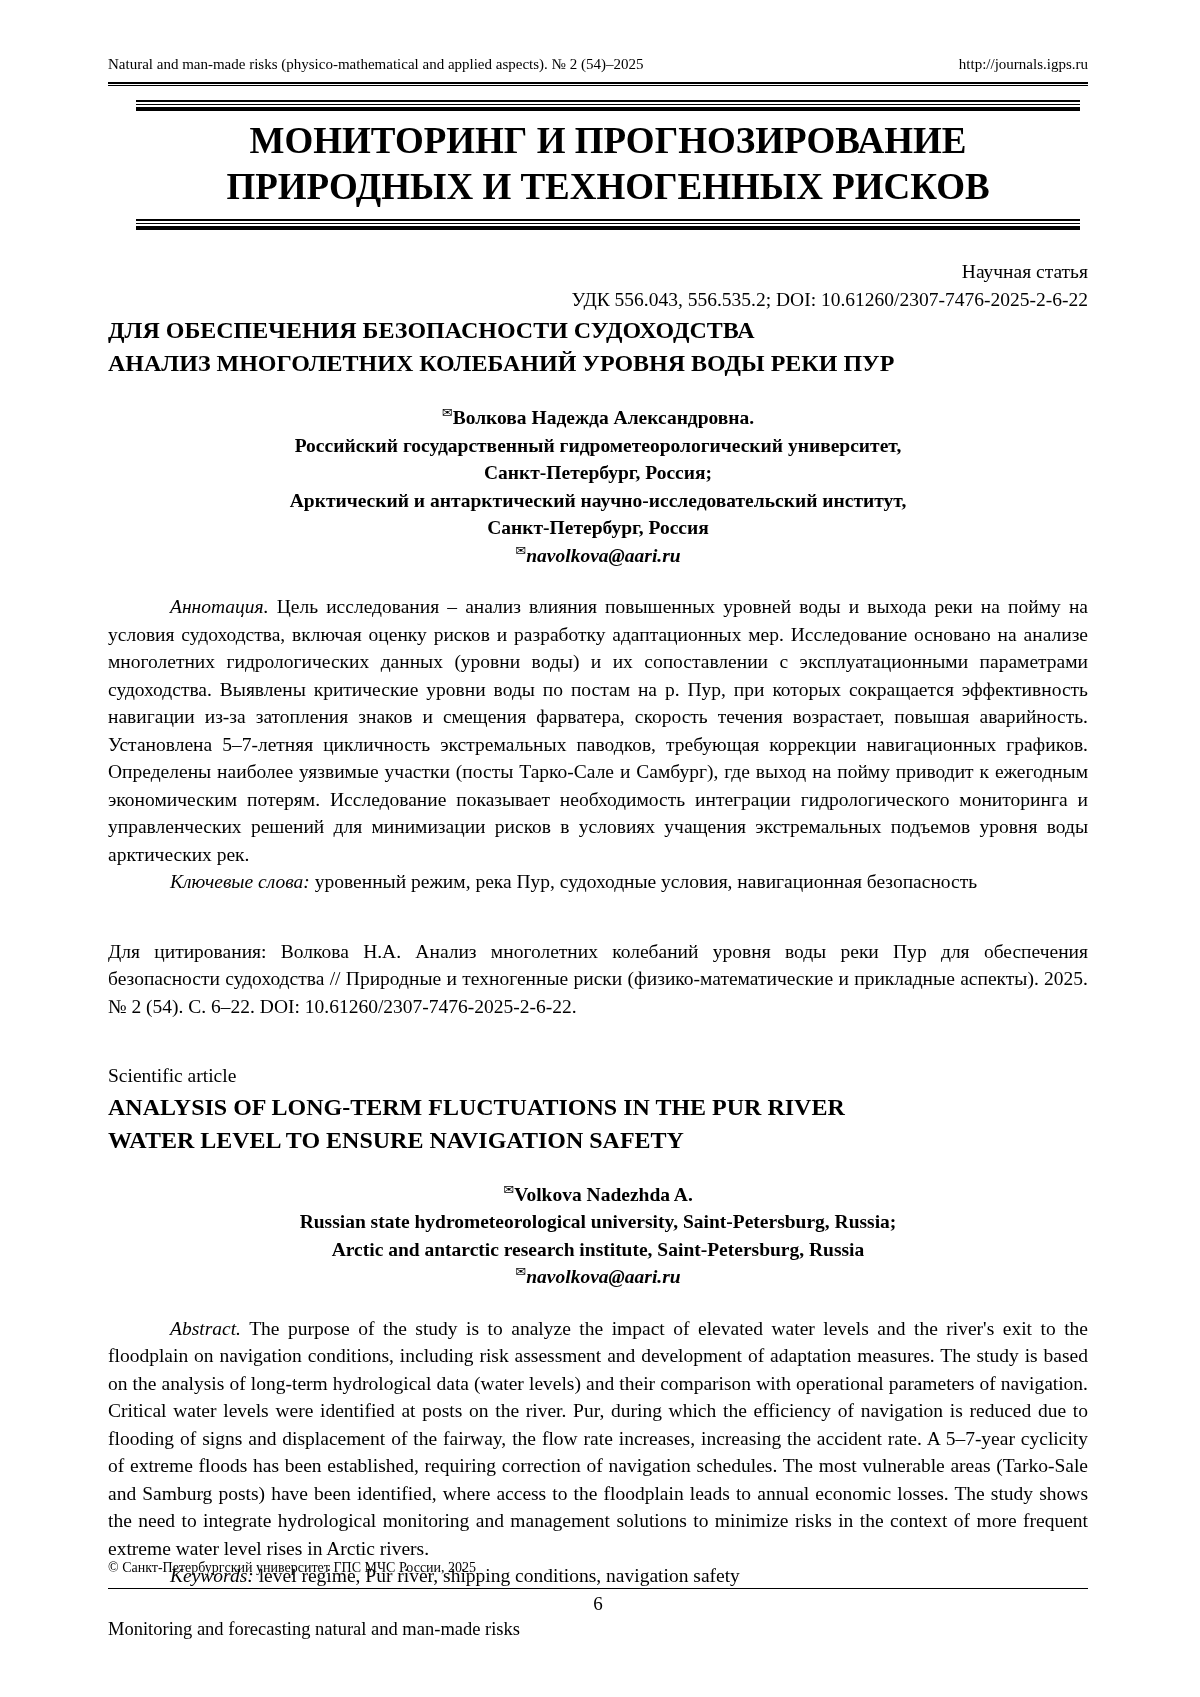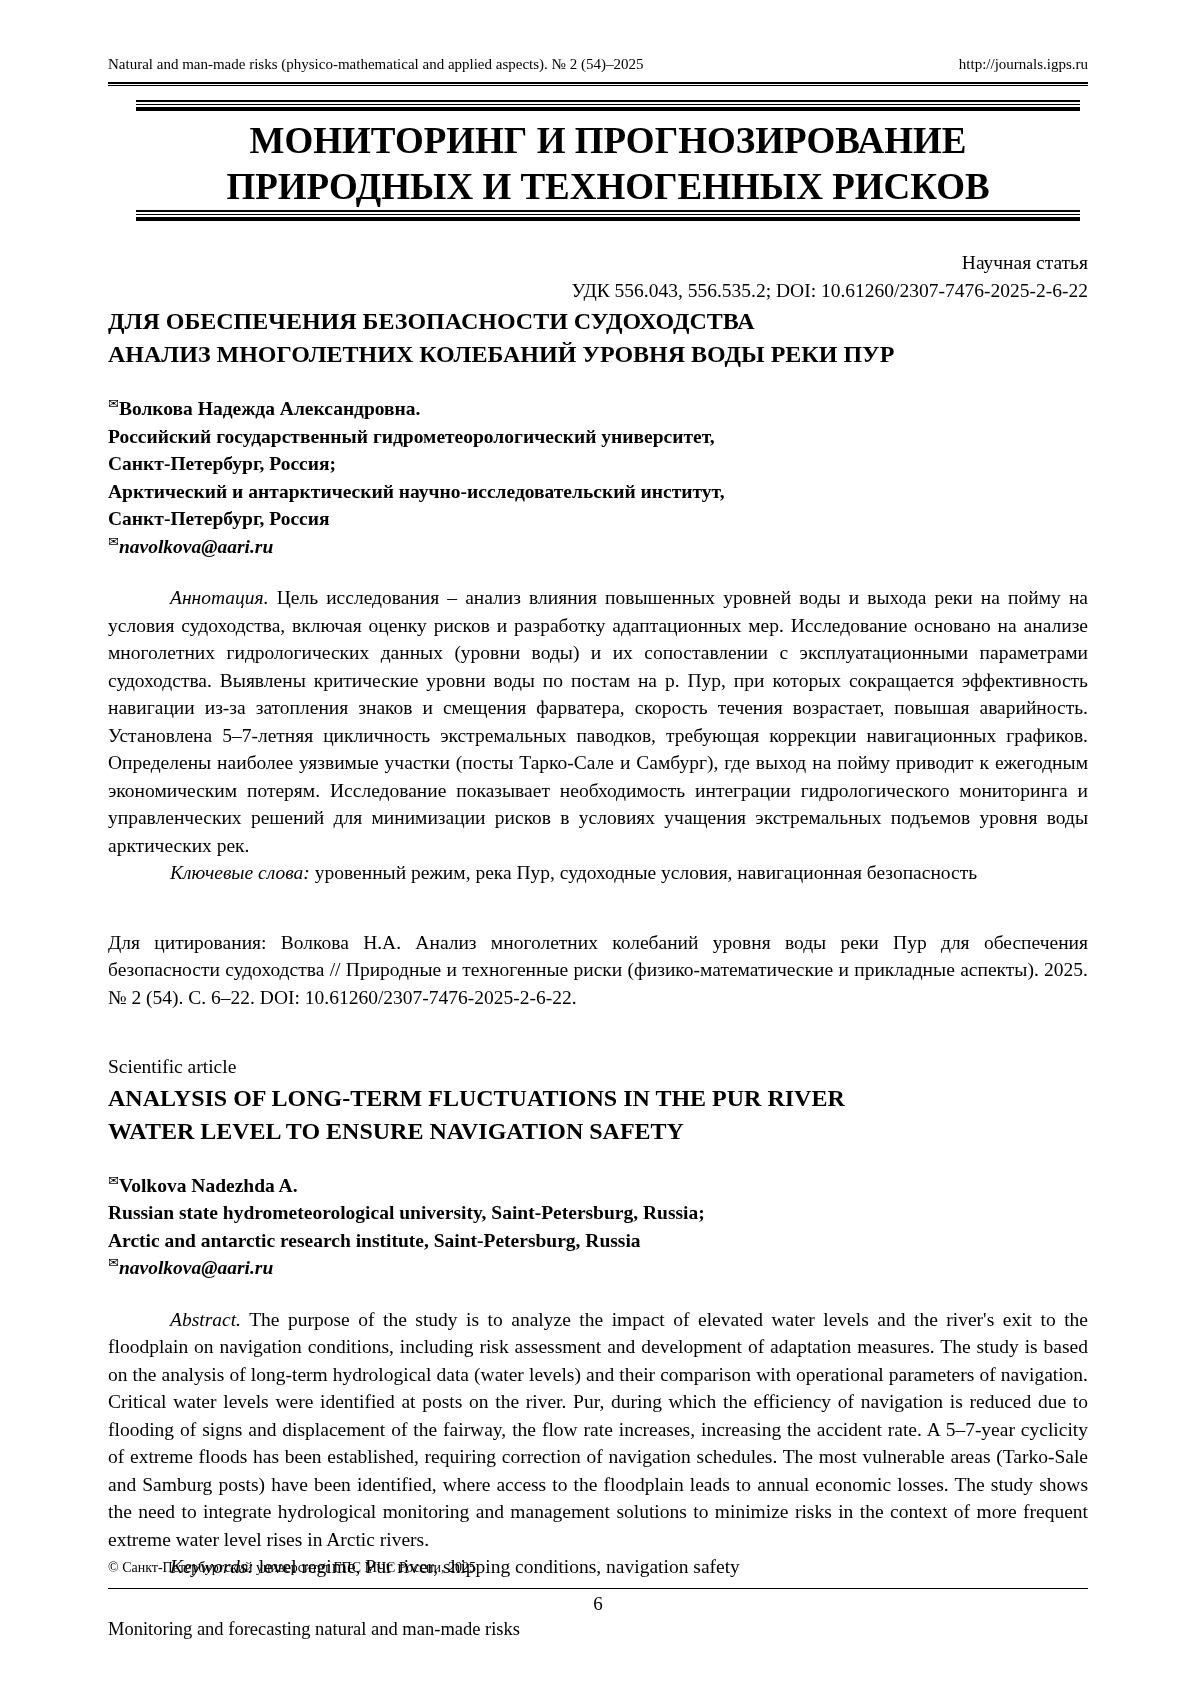--- a/index.html
+++ b/index.html
@@ -15,29 +15,29 @@
   
   .header { display: flex; justify-content: space-between; font-size: 15px; line-height: 24px; }
   .header-rule { margin-top: 6px; height: 4px; border-top: 2px solid #000; border-bottom: 1px solid #000; }
 
   
   .banner { margin: 14px 8px 0 28px; text-align: center; }
   .tl { background: #000; }
   .tl-a { height: 2px; margin-bottom: 2px; }
   .tl-b { height: 1px; margin-bottom: 2px; }
   .tl-c { height: 4px; }
-  .banner-text { font-weight: bold; font-size: 37px; line-height: 46px; padding: 7px 0 0; }
+  .banner-text { font-weight: bold; font-size: 37px; line-height: 46px; padding: 7px 0 9px; }
   .banner-line { display: block; }
 
   
   .doc { font-size: 19.5px; line-height: 27.5px; }
   .meta-block { margin-top: 28px; text-align: right; }
   .article-title { font-size: 24px; line-height: 33px; font-weight: bold; margin-top: 1px; }
   .tline { display: block; }
-  .authors { margin-top: 24px; font-weight: bold; }
+  .authors { margin-top: 24px; font-weight: bold; text-align: center; }
   .email-line { font-weight: bold; font-style: italic; }
   .envelope {
     font-family: "DejaVu Sans", sans-serif;
     font-size: 13px; font-style: normal;
     vertical-align: 7px; line-height: 0;
   }
   .para { text-align: justify; }
   .indent { text-indent: 62px; }
   .abstract { margin-top: 24px; }
   .ital { font-style: italic; }

